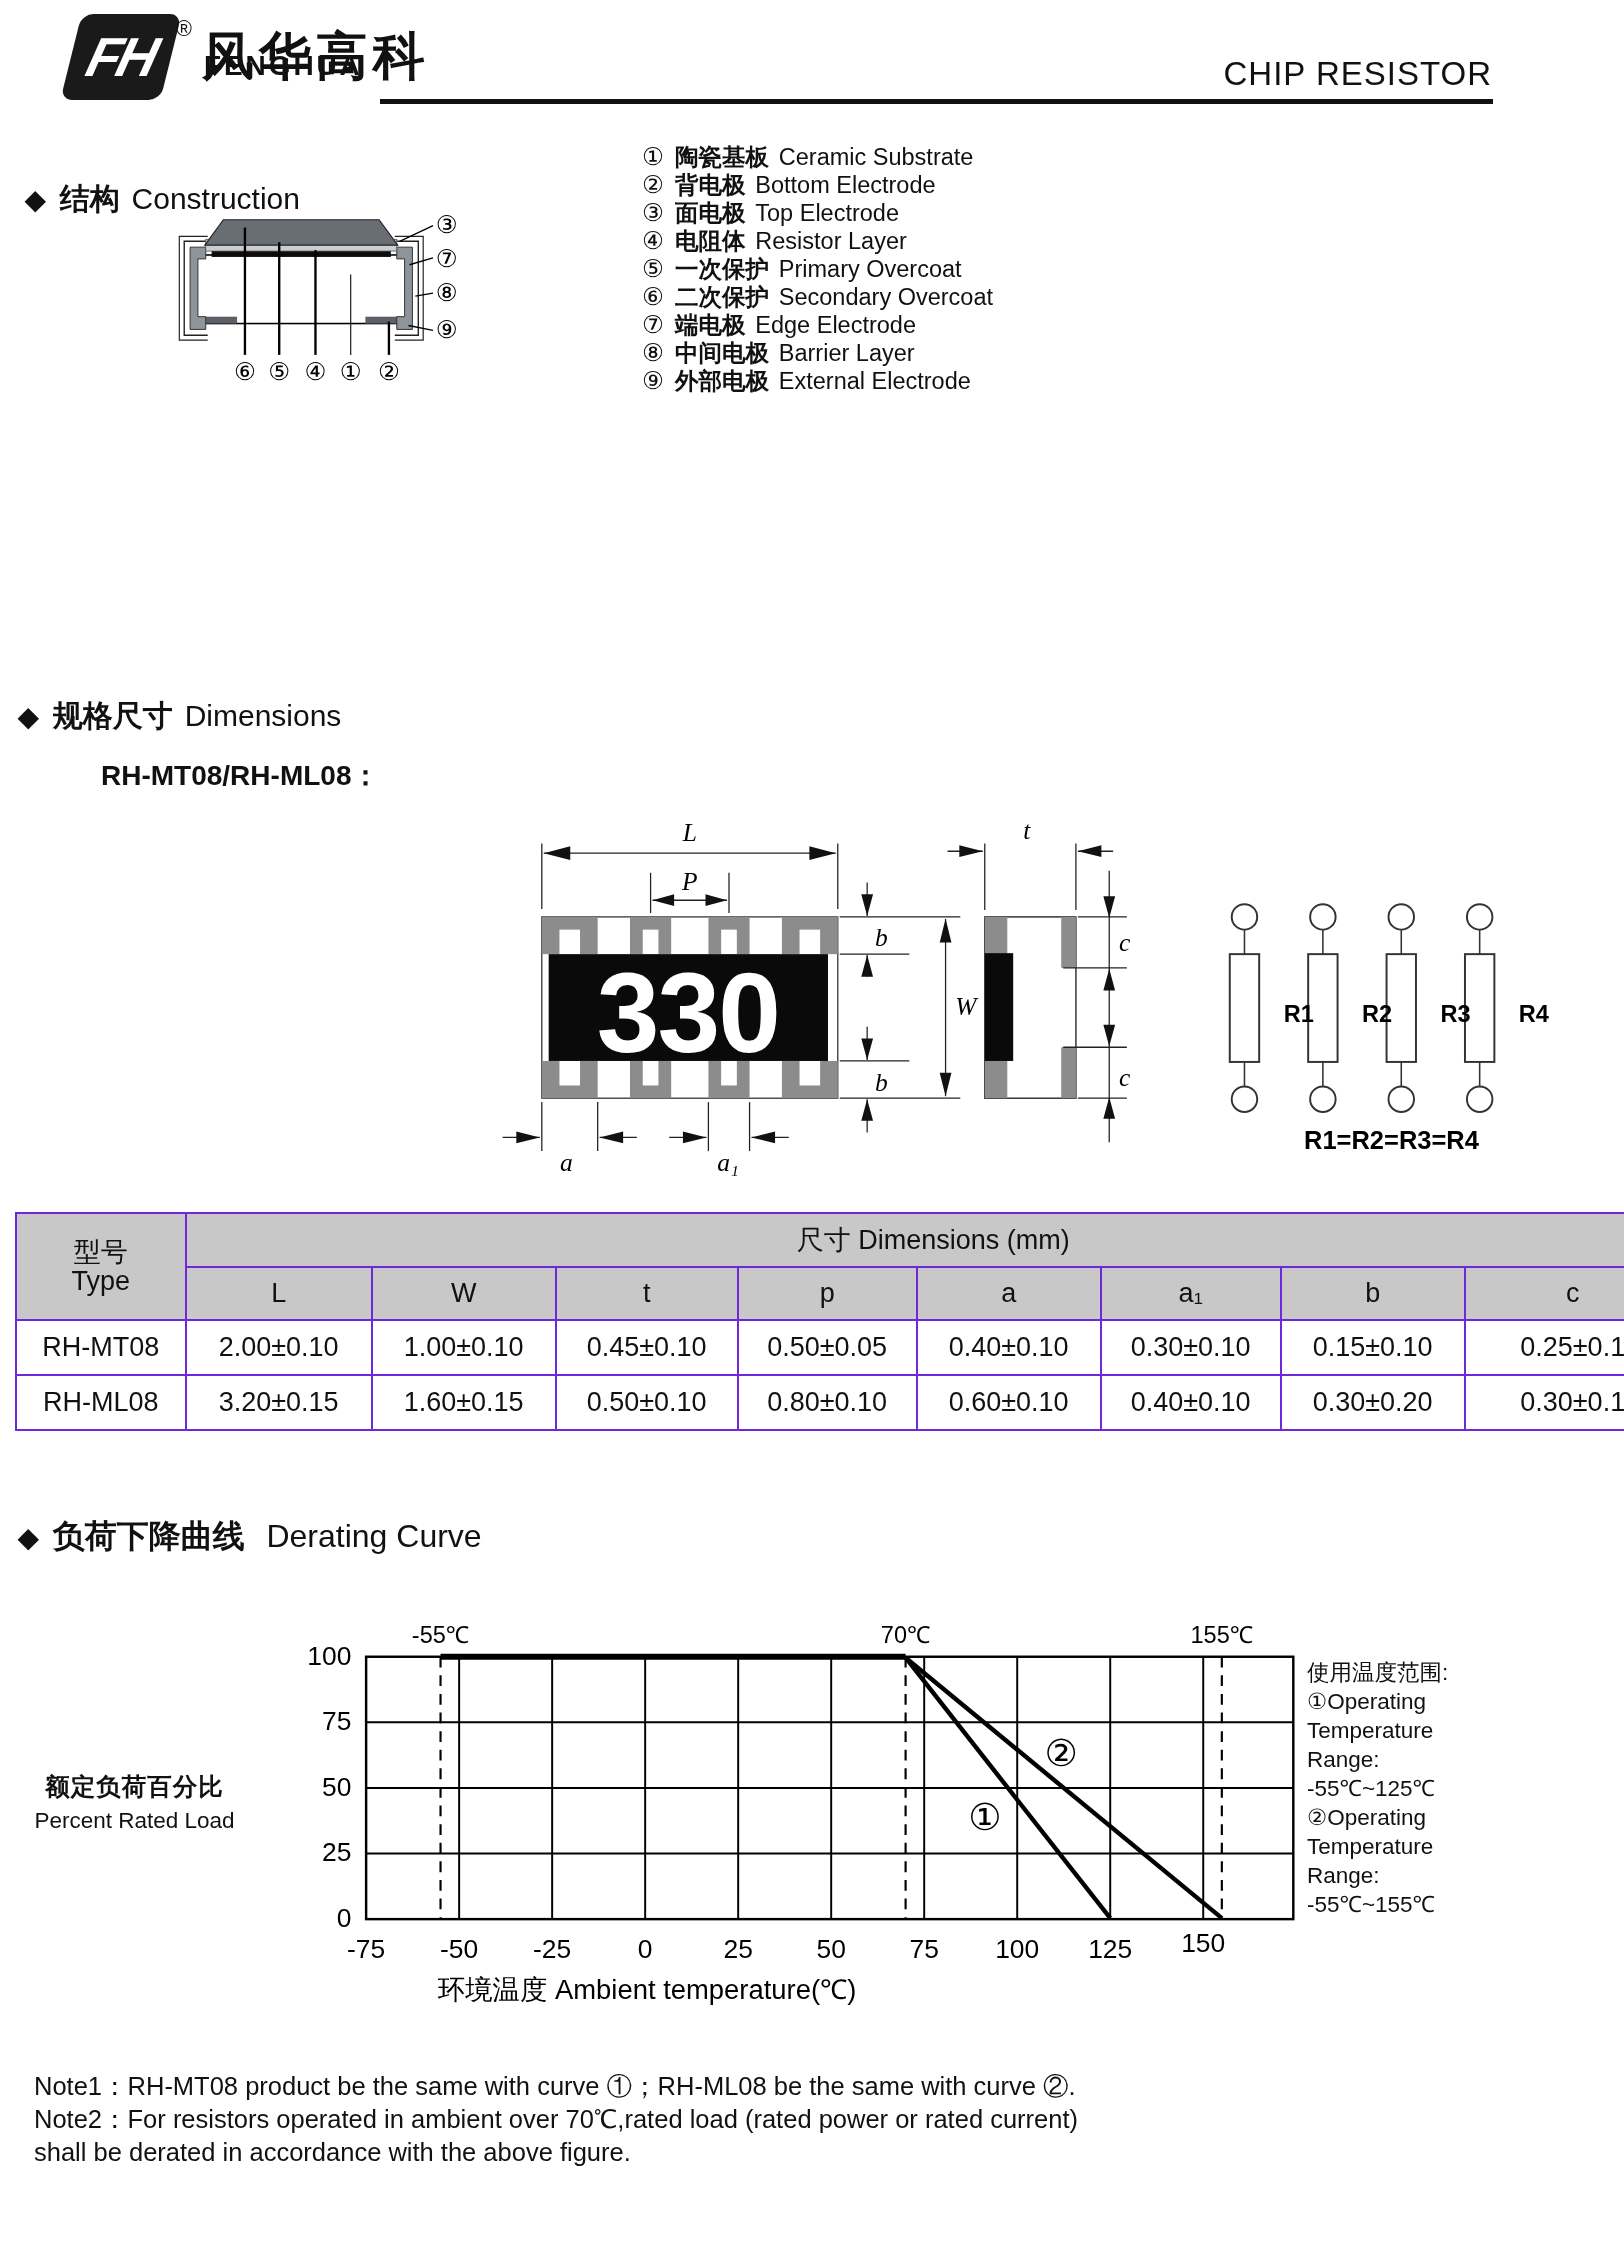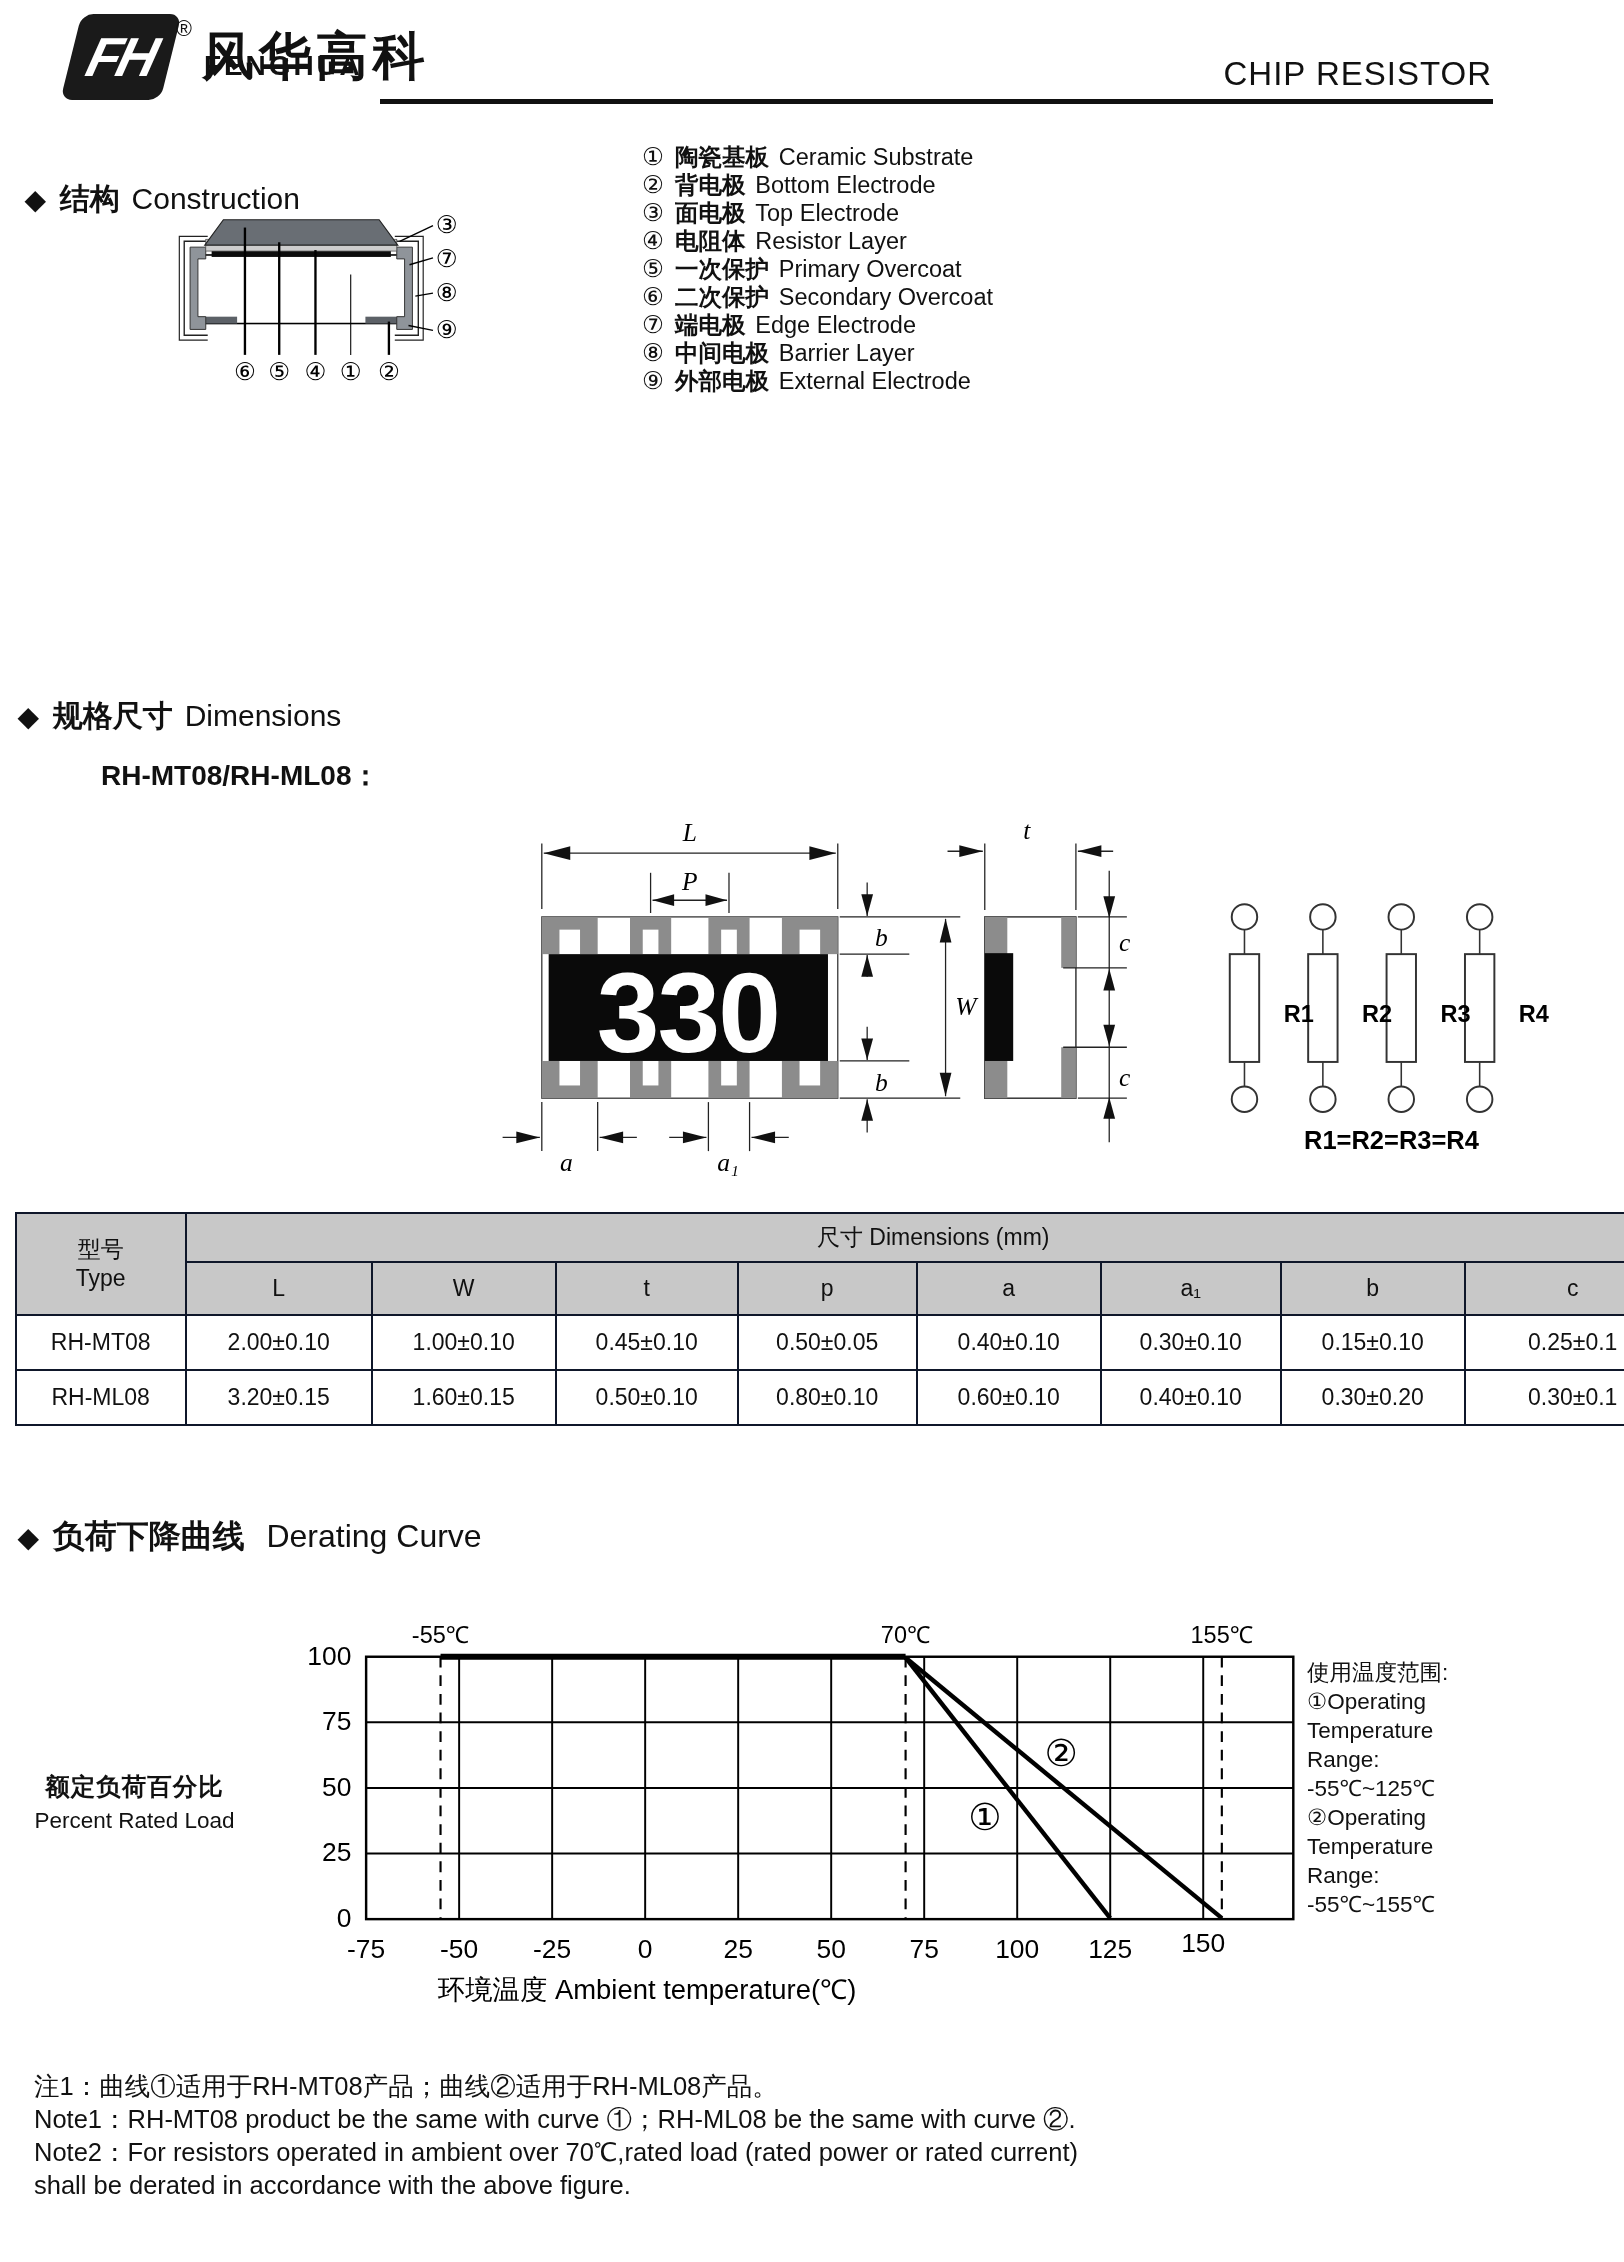--- a/index.html
+++ b/index.html
@@ -27,21 +27,21 @@
   .c-item .num{display:inline-block;width:33px;font-size:24.5px;}
   .c-item .cn{font-weight:bold;margin-right:9.8px;}
   
   .ylab{position:absolute;left:29px;top:1770px;width:211px;text-align:center;}
   .ylab .cn{font-size:24.5px;font-weight:bold;letter-spacing:1px;}
   .ylab .en{font-size:22.5px;margin-top:4.9px;}
   .side-note{position:absolute;left:1307px;top:1658px;width:235px;font-size:22.5px;line-height:29px;}
   
   .dim-table{position:absolute;left:14.7px;top:1212px;border-collapse:collapse;table-layout:fixed;
              width:1666px;text-align:center;}
-  .dim-table td{border:2px solid #0f172a;font-size:23px;padding:8px;}
+  .dim-table td{border:2px solid #6d28d9;font-size:27px;padding:8px;}
   .dim-table{border:2.9px solid #000;}
   .dim-table .hd{background:#c8c8c8;}
   .dim-table .r1{height:49px;} .dim-table .r2{height:53px;} .dim-table .dr{height:55px;}
   .type-cell div{line-height:29px;}
   
   .notes{position:absolute;left:34px;top:2070px;font-size:25.5px;line-height:33px;white-space:nowrap;}
   svg text{font-family:"Liberation Sans", sans-serif;}
   svg .dimletter{font-family:"Liberation Serif", serif;font-style:italic;font-size:26px;}
 </style>
 </head>
@@ -388,20 +388,19 @@
     <div>Temperature</div>
     <div>Range:</div>
     <div>-55℃~125℃</div>
     <div>②Operating</div>
     <div>Temperature</div>
     <div>Range:</div>
     <div>-55℃~155℃</div>
   </div>
 
   <div class="notes">
-    <div>注1：曲线①适用于RH-MT08产品；曲线②适用于RH-ML08产品。</div>
     <div>Note1：RH-MT08 product be the same with curve ①；RH-ML08 be the same with curve ②.</div>
     <div>Note2：For resistors operated in ambient over 70℃,rated load (rated power or rated current)</div>
     <div>shall be derated in accordance with the above figure.</div>
   </div>
 
 </div>
 
 
 </body></html>

